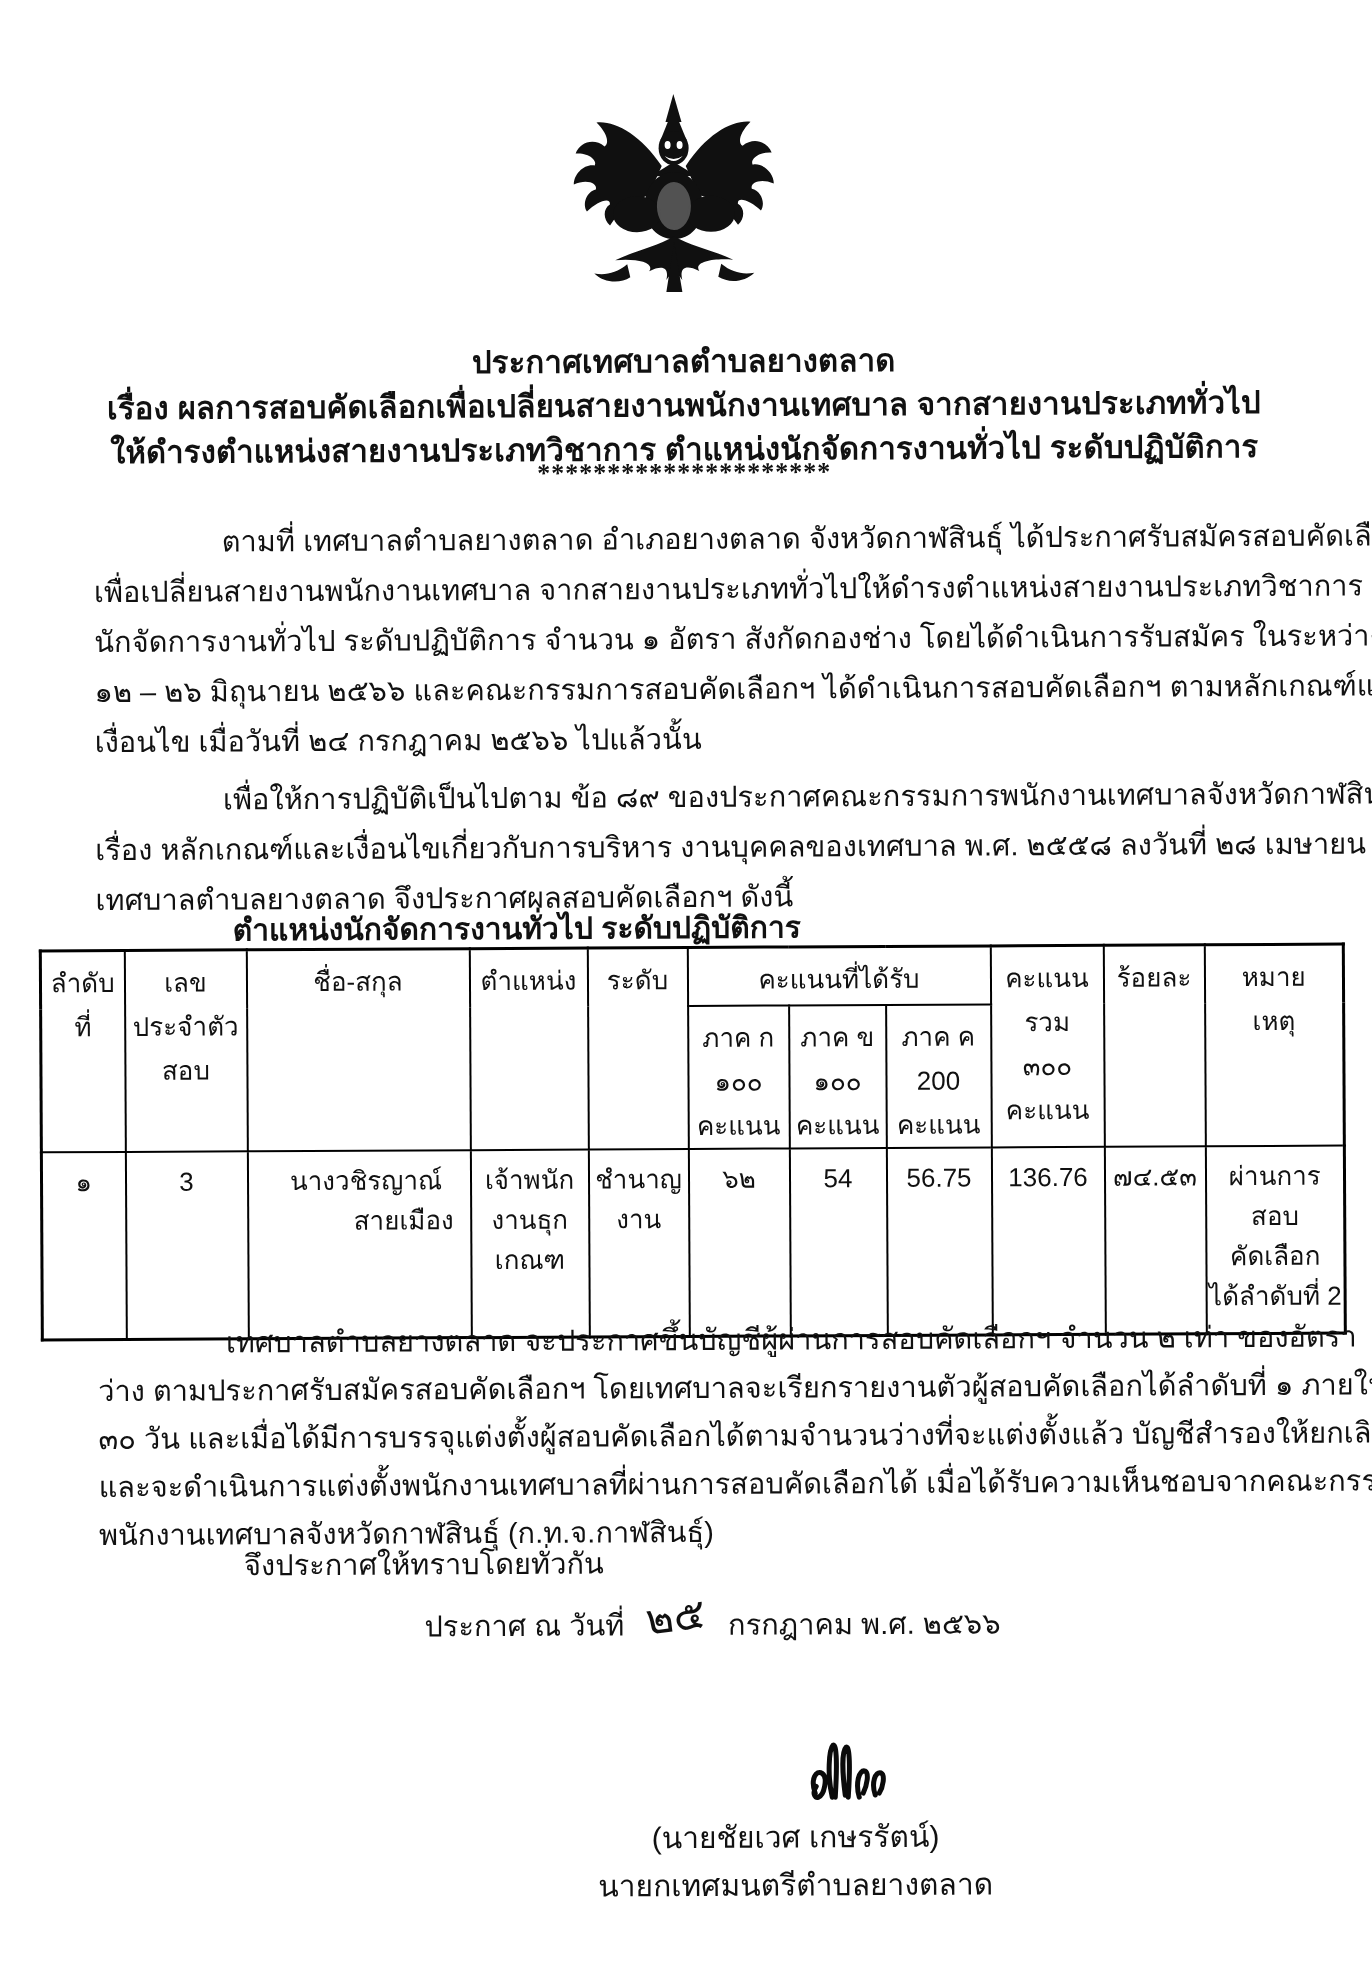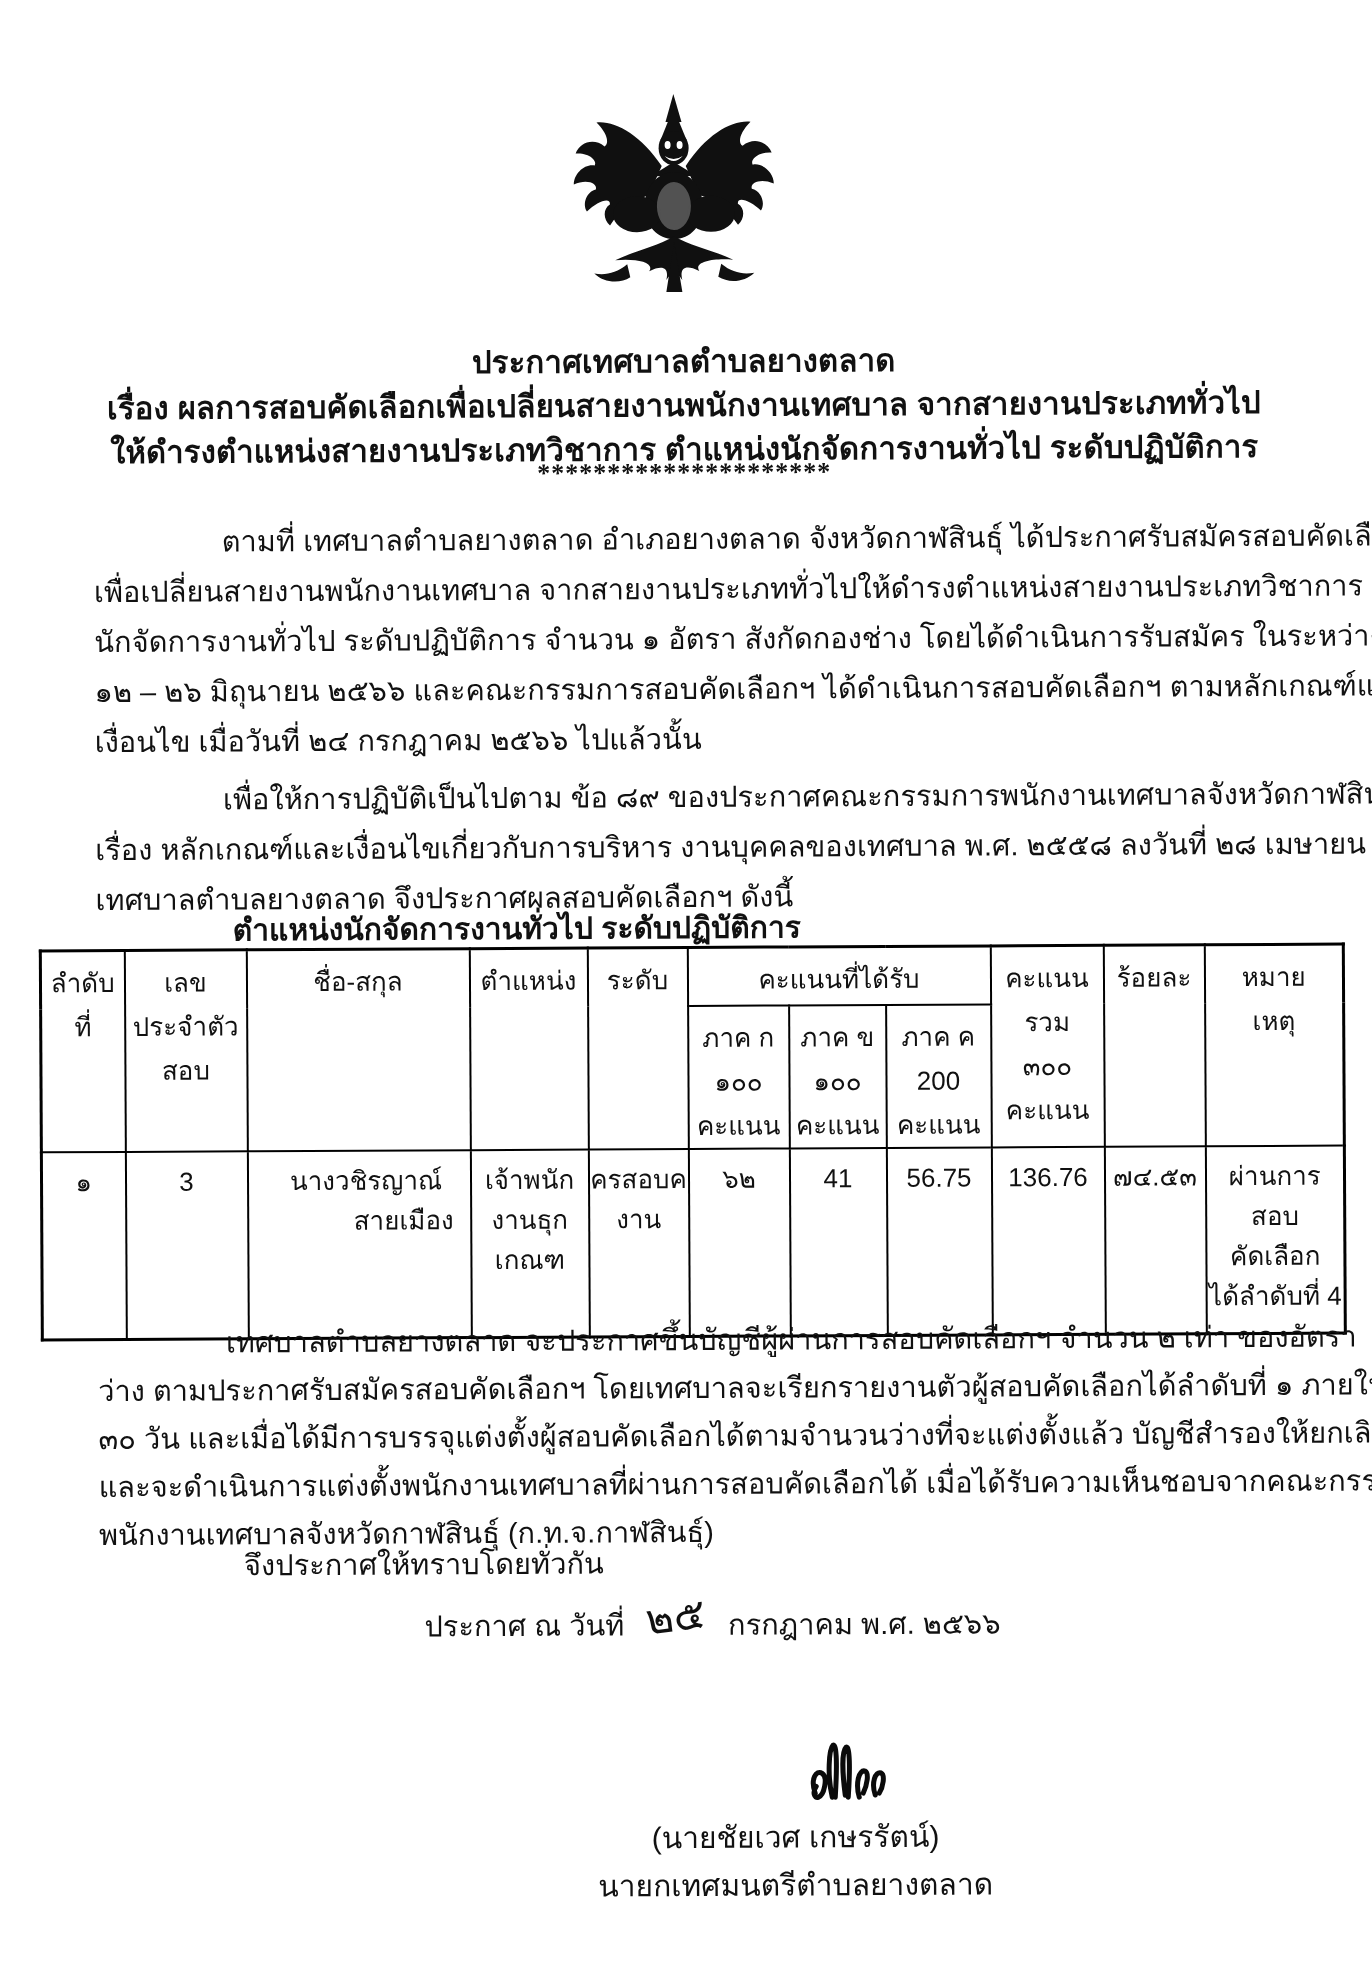--- a/index.html
+++ b/index.html
@@ -172,31 +172,31 @@
     </tr>
     <tr class="datarow">
       <td>๑</td>
       <td>3</td>
       <td class="cell-name">
         <div class="name-l1">นางวชิรญาณ์</div>
         <div class="name-l2">สายเมือง</div>
       </td>
       <td class="preline">เจ้าพนัก
 งานธุกเกณฑ</td>
-      <td class="preline">ครสอบค
+      <td class="preline">ชำนาญ
 งาน</td>
       <td>๖๒</td>
-      <td>41</td>
+      <td>54</td>
       <td>56.75</td>
       <td>136.76</td>
       <td>๗๔.๕๓</td>
       <td class="preline cell-remark">ผ่านการ
 สอบ
 คัดเลือก
-ได้ลำดับที่ 4</td>
+ได้ลำดับที่ 2</td>
     </tr>
   </tbody>
     </table>
 
   <div class="para p3">
     <div class="line indent">เทศบาลตำบลยางตลาด   จะประกาศขึ้นบัญชีผู้ผ่านการสอบคัดเลือกฯ   จำนวน ๒ เท่า  ของอัตรา</div>
     <div class="line">ว่าง  ตามประกาศรับสมัครสอบคัดเลือกฯ   โดยเทศบาลจะเรียกรายงานตัวผู้สอบคัดเลือกได้ลำดับที่  ๑  ภายใน</div>
     <div class="line">๓๐ วัน   และเมื่อได้มีการบรรจุแต่งตั้งผู้สอบคัดเลือกได้ตามจำนวนว่างที่จะแต่งตั้งแล้ว   บัญชีสำรองให้ยกเลิก</div>
     <div class="line">และจะดำเนินการแต่งตั้งพนักงานเทศบาลที่ผ่านการสอบคัดเลือกได้  เมื่อได้รับความเห็นชอบจากคณะกรรมการ</div>
     <div class="line">พนักงานเทศบาลจังหวัดกาฬสินธุ์ (ก.ท.จ.กาฬสินธุ์)</div>

